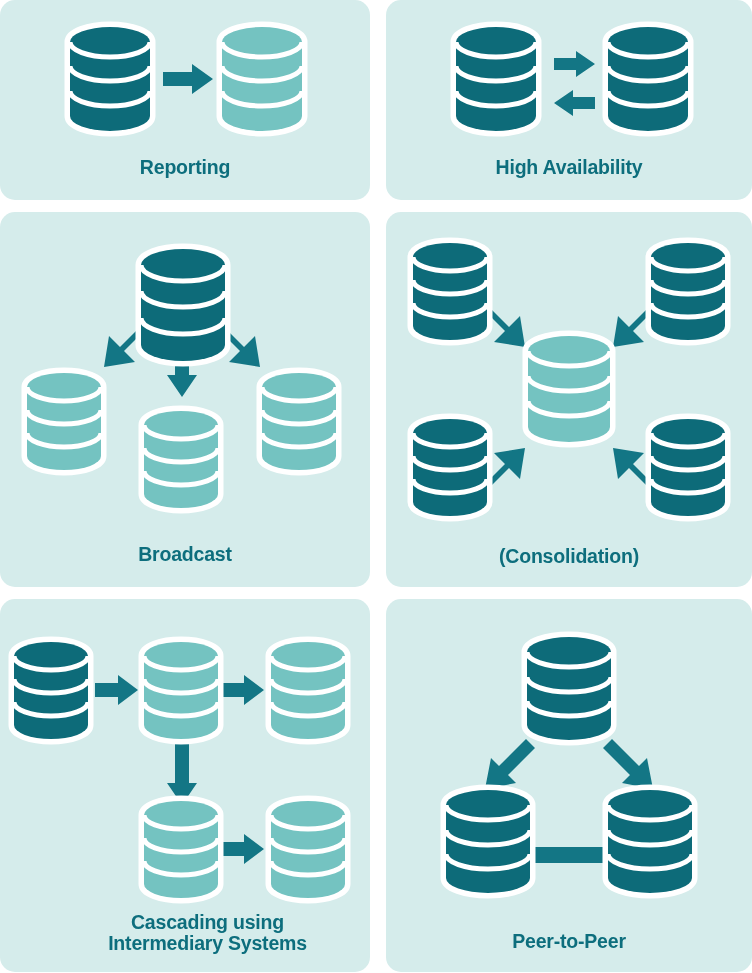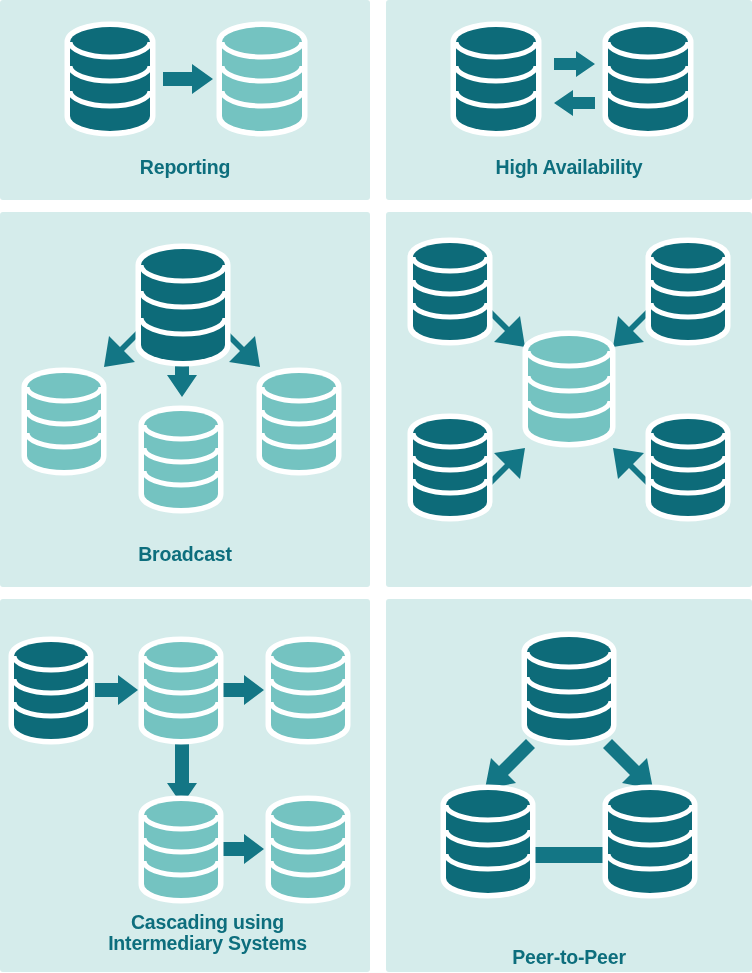--- a/index.html
+++ b/index.html
@@ -14,21 +14,21 @@
     display:grid;
     grid-template-columns:370px 366px;
     grid-template-rows:200px 375px 373px;
     column-gap:16px;
     row-gap:12px;
     box-sizing:border-box;
   }
   .panel{
     position:relative;
     background:#d5eceb;
-    border-radius:3px;
+    border-radius:15px;
     overflow:hidden;
   }
   .stage{
     position:absolute;
     left:0;top:0;right:0;bottom:0;
   }
   .stage svg{display:block;width:100%;height:100%;}
   .caption{
     position:absolute;
     left:0;right:0;
@@ -37,21 +37,21 @@
     font-weight:bold;
     font-size:19.5px;
     line-height:21px;
     letter-spacing:-0.2px;
   }
   .cap-1{bottom:22px;}
   .cap-2{bottom:22px;}
   .cap-3{bottom:22px;}
   .cap-4{bottom:20px;}
   .cap-5{bottom:18px;padding-left:45px;}
-  .cap-6{bottom:4px;}
+  .cap-6{bottom:20px;}
   .cap-line{display:block;}
 </style>
 </head>
 <body>
 
 <div class="board">
 
   <div class="panel">
     <div class="stage">
       <svg viewBox="0 0 370 200" preserveAspectRatio="xMidYMid meet">
@@ -218,20 +218,21 @@
         <g transform="translate(142,125)">
           <path d="M0,14 A41,15 0 0 1 82,14 L82,90 A41,15 0 0 1 0,90 Z" fill="#ffffff" stroke="#ffffff" stroke-width="11" stroke-linejoin="round"></path>
           <path d="M0,14 A41,15 0 0 1 82,14 L82,90 A41,15 0 0 1 0,90 Z" fill="#74c3c1"></path>
           <path d="M0,14 A41,15 0 0 0 82,14" fill="none" stroke="#ffffff" stroke-width="5"></path>
           <path d="M0,39 A41,15 0 0 0 82,39" fill="none" stroke="#ffffff" stroke-width="5"></path>
           <path d="M0,64 A41,15 0 0 0 82,64" fill="none" stroke="#ffffff" stroke-width="5"></path>
         </g>
       </svg>
     </div>
     <div class="caption cap-4">
+      <span class="cap-line">(Consolidation)</span>
     </div>
   </div>
 
   <div class="panel">
     <div class="stage">
       <svg viewBox="0 0 370 373" preserveAspectRatio="xMidYMid meet">
 
         <g>
           <path d="M95,84 L118,84 L118,76 L138,91 L118,106 L118,98 L95,98 Z" fill="#137685"></path>
         </g>

